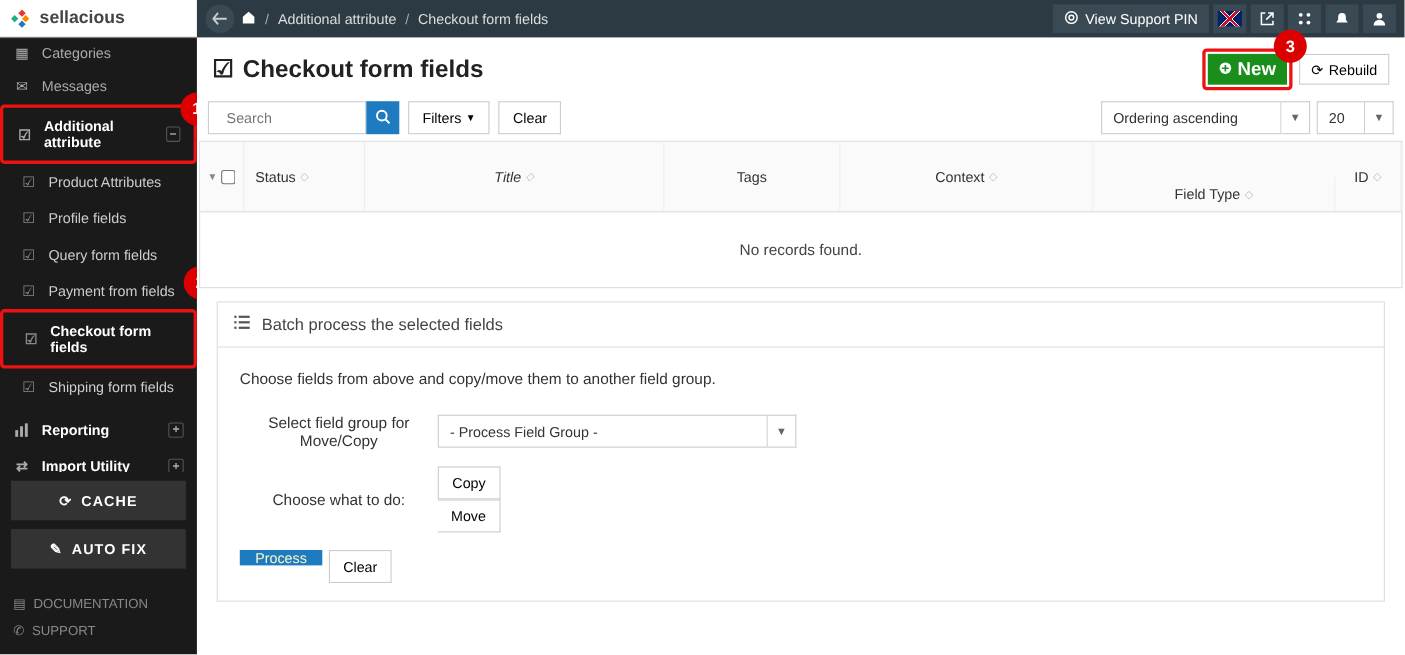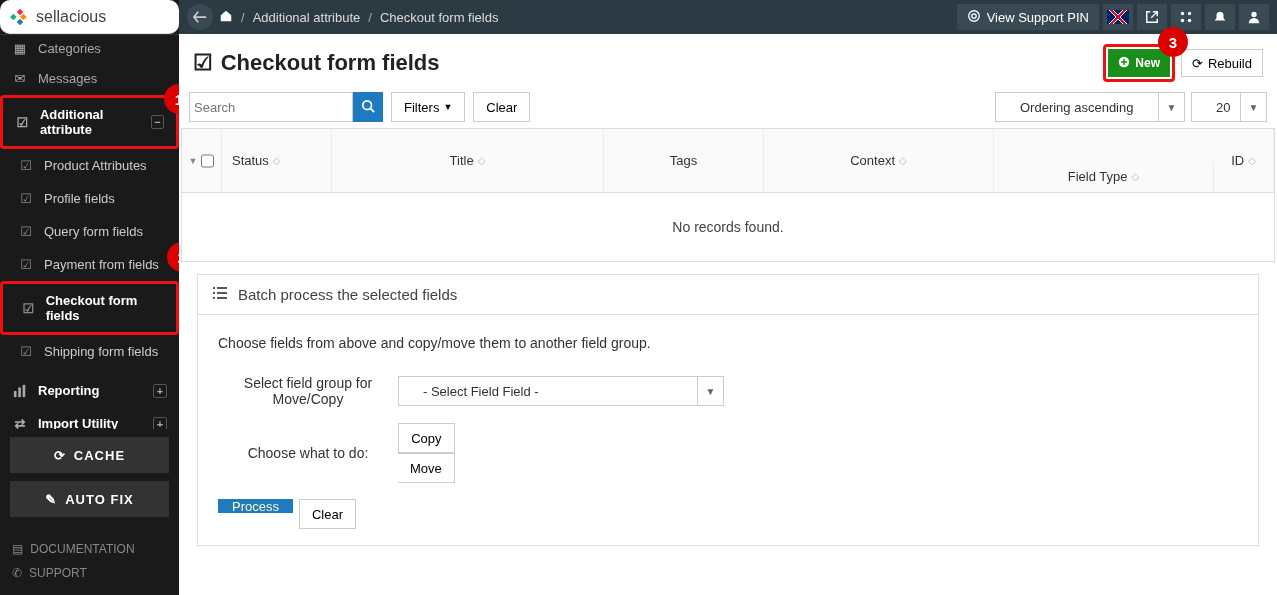--- a/index.html
+++ b/index.html
@@ -1,20 +1,20 @@
 <!DOCTYPE html>
 <html><head>
 <meta charset="utf-8">
 <style>
 * { margin:0; padding:0; box-sizing:border-box; }
 body { font-family:-apple-system,BlinkMacSystemFont,"Segoe UI",Arial,sans-serif; font-size:14px; background:#fff; color:#333; }
 .layout { display:flex; width:1277px; height:595px; overflow:hidden; }
 
 .sidebar { width:179px; background:#1a1a1a; color:#ccc; display:flex; flex-direction:column; position:relative; }
-.logo-bar { background:#fff; height:34px; display:flex; align-items:center; padding:0 10px; border-bottom:1px solid #ddd; font-weight:400; font-size:16px; color:#444;border-radius:10px; }
+.logo-bar { background:#fff; height:34px; display:flex; align-items:center; padding:0 10px; border-bottom:1px solid #ddd; font-weight:700; font-size:16px; color:#444; }
 .logo-mark { width:20px; height:20px; margin-right:6px; display:inline-flex; align-items:center; justify-content:center; }
 .nav { list-style:none; flex:1; overflow:hidden; }
 .nav li { display:flex; align-items:center; padding:9px 12px; font-size:13px; cursor:pointer; position:relative; }
 .nav li .nicon { width:16px; margin-right:10px; display:inline-flex; justify-content:center; color:#aaa; }
 .nav li.parent { font-weight:700; color:#fff; }
 .nav li.parent .toggle { margin-left:auto; font-size:11px; color:#aaa; border:1px solid #555; border-radius:2px; width:14px; height:14px; display:inline-flex; align-items:center; justify-content:center; }
 .nav li.child { padding-left:18px; font-weight:400; }
 .nav li.child .nicon { color:#888; }
 .nav li.active { color:#fff; font-weight:700; }
 .nav li.dim { color:#aaa; }
@@ -35,32 +35,32 @@
 .tb-btn { height:26px; background:#3a4a54; border:none; color:#fff; padding:0 10px; display:flex; align-items:center; gap:6px; font-size:13px; cursor:pointer; }
 .tb-icon { width:30px; justify-content:center; padding:0; }
 .flag { display:inline-block; width:22px; height:14px; background:linear-gradient(#012169,#012169); position:relative; }
 .flag::before,.flag::after{content:"";position:absolute;inset:0;}
 .flag::before{background:linear-gradient(45deg,transparent 43%,#fff 43%,#fff 57%,transparent 57%),linear-gradient(-45deg,transparent 43%,#fff 43%,#fff 57%,transparent 57%);}
 .flag::after{background:linear-gradient(45deg,transparent 46%,#c8102e 46%,#c8102e 54%,transparent 54%),linear-gradient(-45deg,transparent 46%,#c8102e 46%,#c8102e 54%,transparent 54%);}
 
 .page-head { display:flex; align-items:center; padding:10px 14px 4px; gap:8px; }
 .page-head h1 { font-size:22px; font-weight:800; color:#222; display:flex; align-items:center; gap:8px; }
 .head-actions { margin-left:auto; display:flex; align-items:center; gap:6px; position:relative; }
-.btn-new { background:#1a8e1a; color:#fff; border:none; height:28px; padding:0 10px; font-weight:700; display:flex; align-items:center; gap:5px; cursor:pointer; font-size:12px; }
+.btn-new { background:#1a8e1a; color:#fff; border:none; height:28px; padding:0 10px; font-weight:700; display:flex; align-items:center; gap:5px; cursor:pointer; font-size:17px; }
 .hl-new { border:3px solid #e11; border-radius:4px; padding:2px; }
 .btn-plain { background:#fff; border:1px solid #ccc; height:28px; padding:0 10px; display:flex; align-items:center; gap:5px; cursor:pointer; font-size:13px; }
 
 .filters { display:flex; align-items:center; padding:6px 10px; gap:8px; }
 .srch { display:flex; }
-.srch input { height:30px; width:164px; border:1px solid #ccc; padding:0 4px; font-size:13px; }
+.srch input { height:30px; width:144px; border:1px solid #ccc; padding:0 16px; font-size:13px; }
 .srch button { height:30px; width:30px; background:#1e7bbf; border:none; color:#fff; cursor:pointer; }
 .btn-lite { height:30px; border:1px solid #ccc; background:#fff; padding:0 12px; font-size:13px; cursor:pointer; display:flex; align-items:center; gap:4px; }
 .filters .right { margin-left:auto; display:flex; gap:6px; }
 .sel { display:flex; }
-.sel .val { border:1px solid #ccc; height:30px; display:flex; align-items:center; padding:0 24px; font-size:13px; background:#fff; }
+.sel .val { border:1px solid #ccc; height:30px; display:flex; align-items:center; padding:0 10px; font-size:13px; background:#fff; }
 .sel .caret { border:1px solid #ccc; border-left:none; height:30px; width:26px; display:flex; align-items:center; justify-content:center; background:#fff; cursor:pointer; font-size:10px; color:#666; }
 
 .tbl { border:1px solid #ddd; margin:0 2px; }
 .thead { display:flex; background:#fafafa; border-bottom:1px solid #ddd; font-size:13px; color:#333; }
 .th { padding:8px 10px; border-right:1px solid #eee; display:flex; align-items:center; gap:4px; }
 .th.chk { width:40px; justify-content:center; }
 .th.status { width:110px; }
 .th.title { flex:1.2; }
 .th.tags { width:160px; justify-content:center; }
 .th.context { flex:1; justify-content:center; }
@@ -294,21 +294,21 @@
     <div class="tbl">
       <div class="thead">
         <div class="th chk">
           <span style="font-size:9px;color:#888;">▼</span>
           <input type="checkbox" style="">
         </div>
         <div class="th status">
           <span>Status</span>
           <span class="sort">◇</span>
         </div>
-        <div class="th title" style="justify-content:center;">
+        <div class="th title" style="justify-content:center;font-style:italic;">
           <span>Title</span>
           <span class="sort">◇</span>
         </div>
         <div class="th tags">
           <span>Tags</span>
         </div>
         <div class="th context">
           <span>Context</span>
           <span class="sort">◇</span>
         </div>
@@ -336,21 +336,21 @@
               <rect x="5" y="12" width="10" height="2"></rect>
             </svg>
         </span>
         <span>Batch process the selected fields</span>
       </div>
       <div class="panel-b">
         <div class="help">Choose fields from above and copy/move them to another field group.</div>
         <div class="frow">
           <div class="flabel">Select field group for Move/Copy</div>
           <div class="sel">
-            <div class="val" style="width:300px;">- Select Field Field -</div>
+            <div class="val" style="width:300px;">- Process Field Group -</div>
             <div class="caret">▼</div>
           </div>
         </div>
         <div class="frow">
           <div class="flabel">Choose what to do:</div>
           <div class="seg">
             <button><span>Copy</span></button>
             <button><span>Move</span></button>
           </div>
         </div>

